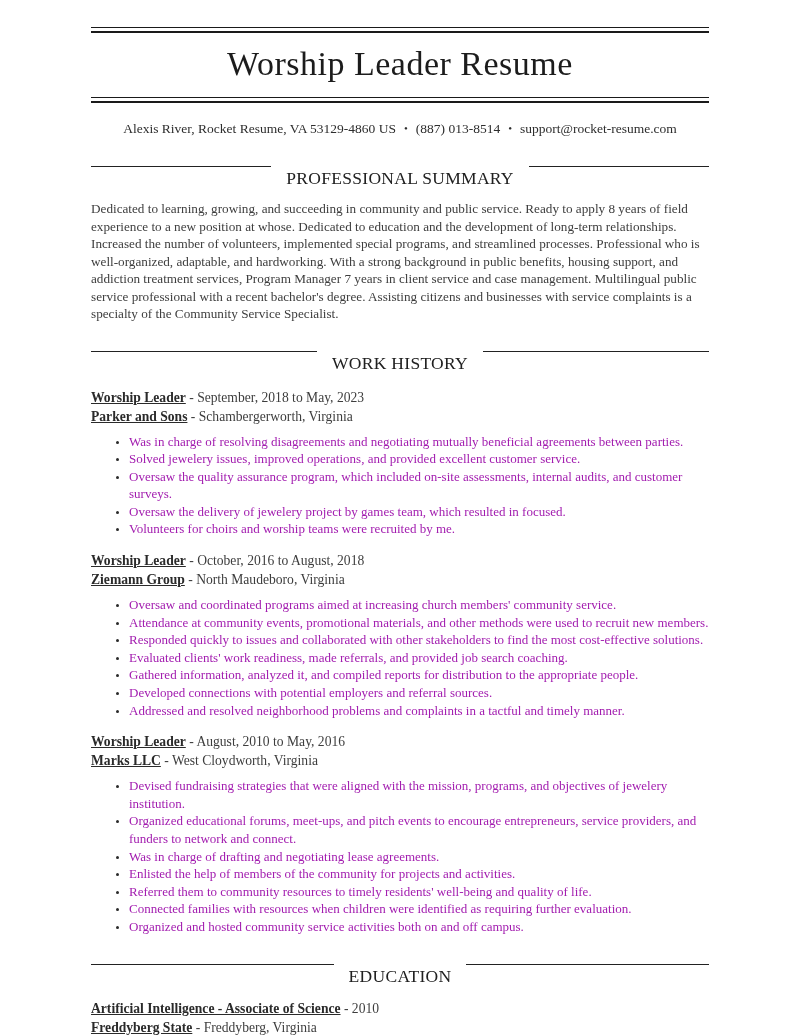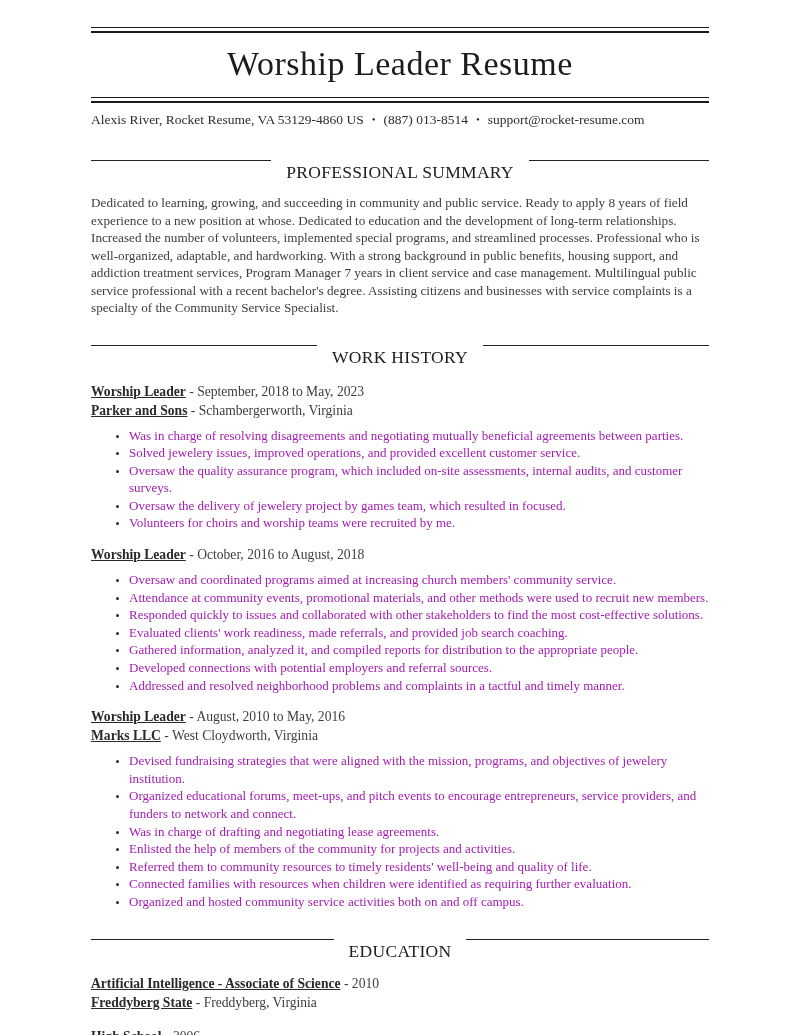--- a/index.html
+++ b/index.html
@@ -27,23 +27,24 @@
     margin: 10px 0 12px 0;
     text-align: center;
     font-size: 34px;
     line-height: 42px;
     font-weight: 400;
     letter-spacing: 0.5px;
     color: #1c1c1c;
   }
 
   .contact-line {
-    margin-top: 4px;
+    margin-top: 16px;
+    text-align: center;
     font-size: 13.5px;
-    line-height: 24px;
+    line-height: 19px;
     color: #2d2d2d;
     white-space: nowrap;
   }
   .contact-line .sep {
     display: inline-block;
     margin: 0 8px;
     font-size: 11px;
     vertical-align: 1px;
     color: #2d2d2d;
   }
@@ -138,20 +139,24 @@
       <li>Oversaw the quality assurance program, which included on-site assessments, internal audits, and customer surveys.</li>
       <li>Oversaw the delivery of jewelery project by games team, which resulted in focused.</li>
       <li>Volunteers for choirs and worship teams were recruited by me.</li>
     </ul>
   </div>
 
   <div class="job">
     <div class="info-line">
       <span class="b">Worship Leader</span>
       <span>- October, 2016 to August, 2018</span>
+    </div>
+    <div class="info-line">
+      <span class="b">Ziemann Group</span>
+      <span>- North Maudeboro, Virginia</span>
     </div>
     <ul class="bullets">
       <li>Oversaw and coordinated programs aimed at increasing church members' community service.</li>
       <li>Attendance at community events, promotional materials, and other methods were used to recruit new members.</li>
       <li>Responded quickly to issues and collaborated with other stakeholders to find the most cost-effective solutions.</li>
       <li>Evaluated clients' work readiness, made referrals, and provided job search coaching.</li>
       <li>Gathered information, analyzed it, and compiled reports for distribution to the appropriate people.</li>
       <li>Developed connections with potential employers and referral sources.</li>
       <li>Addressed and resolved neighborhood problems and complaints in a tactful and timely manner.</li>
     </ul>

